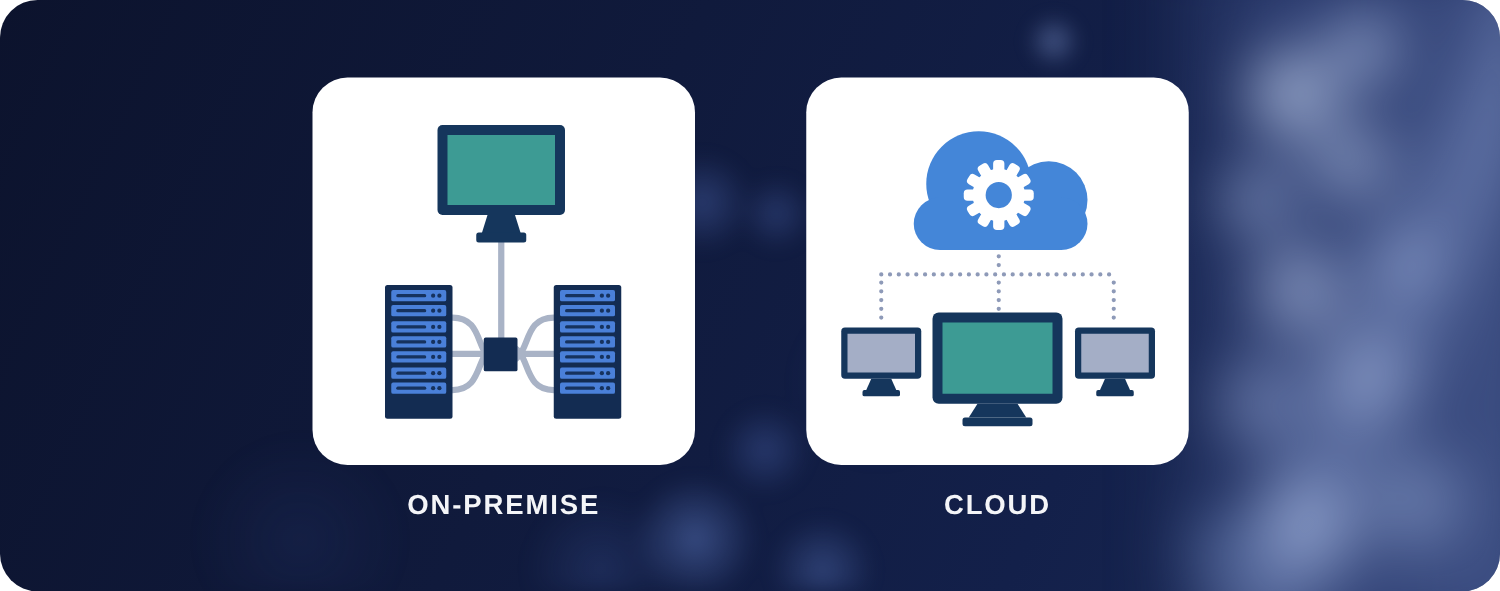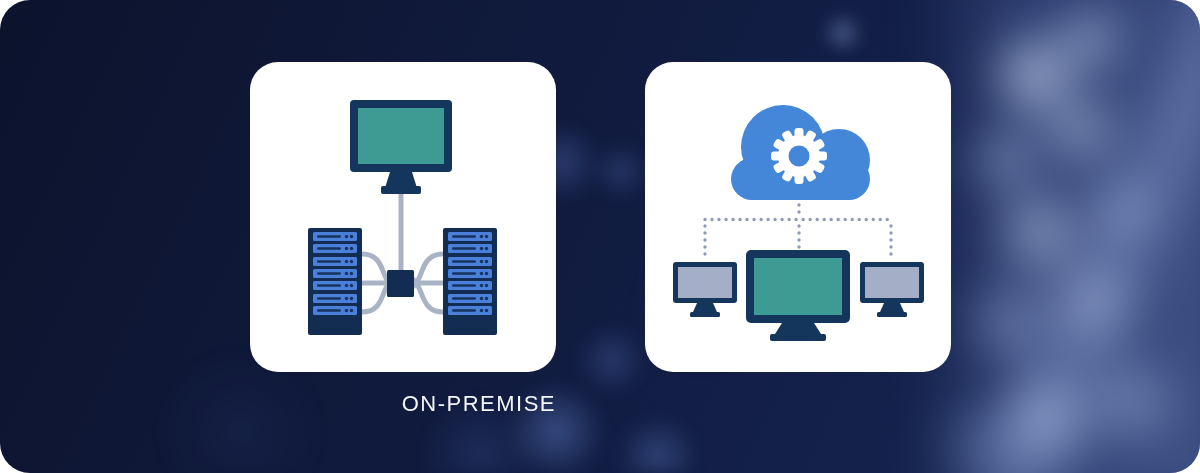--- a/index.html
+++ b/index.html
@@ -46,23 +46,23 @@
   .card{
     position:absolute;top:62px;width:306px;height:310px;
     background:var(--card-white,#ffffff);
     border-radius:28px;
   }
   .card-left{left:250px;}
   .card-right{left:645px;}
   .card svg{display:block;width:306px;height:310px;}
   .label{
     position:absolute;top:391px;width:306px;
-    text-align:right;
+    text-align:center;
     color:var(--label-text,#f4f5f8);
-    font-size:22px;font-weight:400;letter-spacing:1.5px;
+    font-size:22px;font-weight:700;letter-spacing:1.5px;
     line-height:26px;
   }
   .label-left{left:250px;}
   .label-right{left:645px;}
 
   
   .navy{fill:var(--navy,#15365c);}
   .navy-deep{fill:var(--navy-deep,#132c52);}
   .teal{fill:var(--teal,#3d9b94);}
   .slot{fill:var(--server-slot-blue,#4a80d9);}
@@ -226,14 +226,15 @@
       <g transform="translate(215,200)">
         <rect class="navy" x="0" y="0" width="64" height="41" rx="3"></rect>
         <rect class="gray-screen" x="5" y="5" width="54" height="31"></rect>
         <path class="navy" d="M24 41 h16 l4 9 h-24 Z"></path>
         <rect class="navy" x="17" y="50" width="30" height="5" rx="1.5"></rect>
       </g>
     </svg>
   </section>
 
   <div class="label label-left">ON-PREMISE</div>
+  <div class="label label-right">CLOUD</div>
 
 </div>
 
 </body></html>

